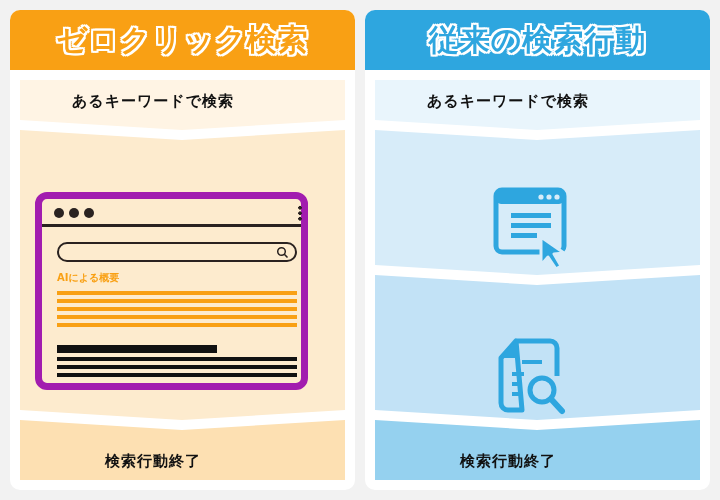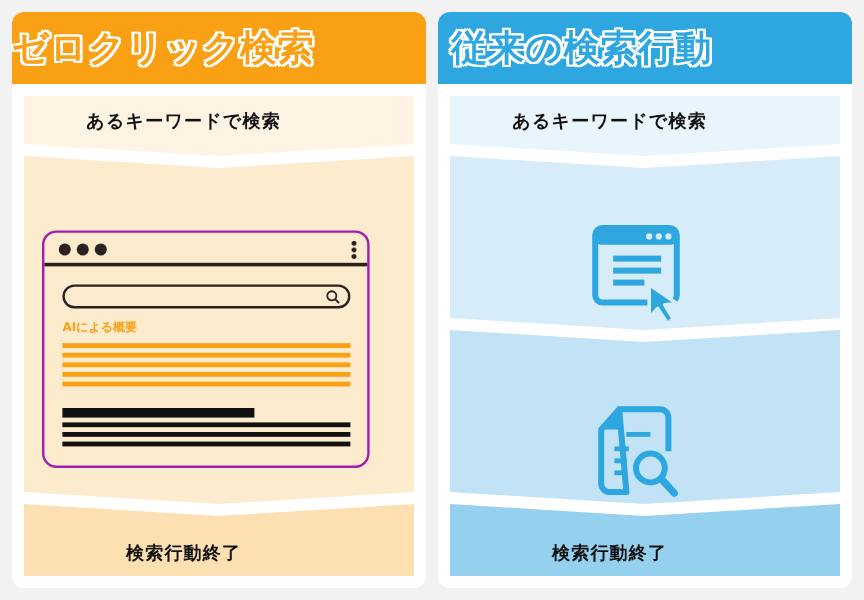--- a/index.html
+++ b/index.html
@@ -1,26 +1,26 @@
 <!DOCTYPE html>
 <html><head>
 <meta charset="utf-8">
 <style>
   html,body{margin:0;padding:0;}
   body{width:720px;height:500px;background:#f2f2f2;position:relative;overflow:hidden;
        font-family:"DejaVu Sans","Liberation Sans",sans-serif;}
   .card{position:absolute;top:10px;width:345px;height:480px;background:#fff;border-radius:10px;overflow:hidden;}
   .card.left{left:10px;}
   .card.right{left:365px;}
-  .head{position:absolute;left:0;top:0;width:100%;height:60px;display:flex;align-items:center;}
+  .head{position:absolute;left:0;top:0;width:100%;height:60px;display:flex;align-items:center;justify-content:center;}
   .head .title{font-size:30px;font-weight:bold;color:#fff;letter-spacing:1px;
     text-shadow:-2px -2px 0 #fff,2px 2px 0 #fff;
     -webkit-text-stroke:0;}
   .left .head{background:#f9a014;}
-  .right .head{background:#2ea6df;padding-left:11px;}
+  .right .head{background:#2ea6df;}
   .head .title.outlined{color:#fff;
     text-shadow:
       0 0 0 #000,
       -2px 0 0 var(--oc),2px 0 0 var(--oc),0 -2px 0 var(--oc),0 2px 0 var(--oc),
       -2px -2px 0 var(--oc),2px 2px 0 var(--oc),-2px 2px 0 var(--oc),2px -2px 0 var(--oc);}
   svg.bands{position:absolute;left:0;top:0;}
   .label{position:absolute;left:10px;width:266px;text-align:center;font-weight:bold;color:#111;font-size:15px;letter-spacing:1px;}
   .orange-label{color:#f9a014;font-size:15px;}
   .abs{position:absolute;}
 </style>
@@ -31,21 +31,21 @@
   <div class="head">
     <span class="title outlined" style="--oc:#ffffff;color:#f9a014;text-shadow:-2px 0 0 #fff,2px 0 0 #fff,0 -2px 0 #fff,0 2px 0 #fff,-2px -2px 0 #fff,2px 2px 0 #fff,-2px 2px 0 #fff,2px -2px 0 #fff;">ゼロクリック検索</span>
   </div>
   <svg class="bands" width="345" height="480">
     <polygon points="10,70 335,70 335,110 172,120 10,110" fill="#fff4e4"></polygon>
     <polygon points="10,120 172,130 335,120 335,400 172,410 10,400" fill="#fdebce"></polygon>
     <polygon points="10,410 172,420 335,410 335,470 10,470" fill="#fde0b2"></polygon>
   </svg>
   <div class="label" style="top:82px;">あるキーワードで検索</div>
 
-  <div class="abs" style="left:25px;top:182px;width:273px;height:198px;border:2px solid #a21caf;border-radius:12px;box-sizing:border-box;">
+  <div class="abs" style="left:25px;top:182px;width:273px;height:198px;border:7px solid #a21caf;border-radius:12px;box-sizing:border-box;">
     <div class="abs" style="left:0;top:0;width:100%;height:28px;border-bottom:3px solid #2a2220;box-sizing:border-box;">
       <span class="abs" style="left:12px;top:9px;width:10px;height:10px;border-radius:50%;background:#2a2220;"></span>
       <span class="abs" style="left:27px;top:9px;width:10px;height:10px;border-radius:50%;background:#2a2220;"></span>
       <span class="abs" style="left:42px;top:9px;width:10px;height:10px;border-radius:50%;background:#2a2220;"></span>
       <span class="abs" style="left:256px;top:6px;width:4px;height:16px;background:radial-gradient(circle,#2a2220 1.8px,transparent 2px) 0 0/4px 5.5px repeat-y;"></span>
     </div>
     <div class="abs" style="left:15px;top:43px;width:240px;height:20px;border:2px solid #2a2220;border-radius:11px;box-sizing:border-box;">
       <svg class="abs" style="right:6px;top:2px;" width="13" height="13" viewBox="0 0 13 13">
         <circle cx="5.5" cy="5.5" r="3.8" fill="none" stroke="#2a2220" stroke-width="1.5"></circle>
         <line x1="8.3" y1="8.3" x2="11.5" y2="11.5" stroke="#2a2220" stroke-width="1.6"></line>

